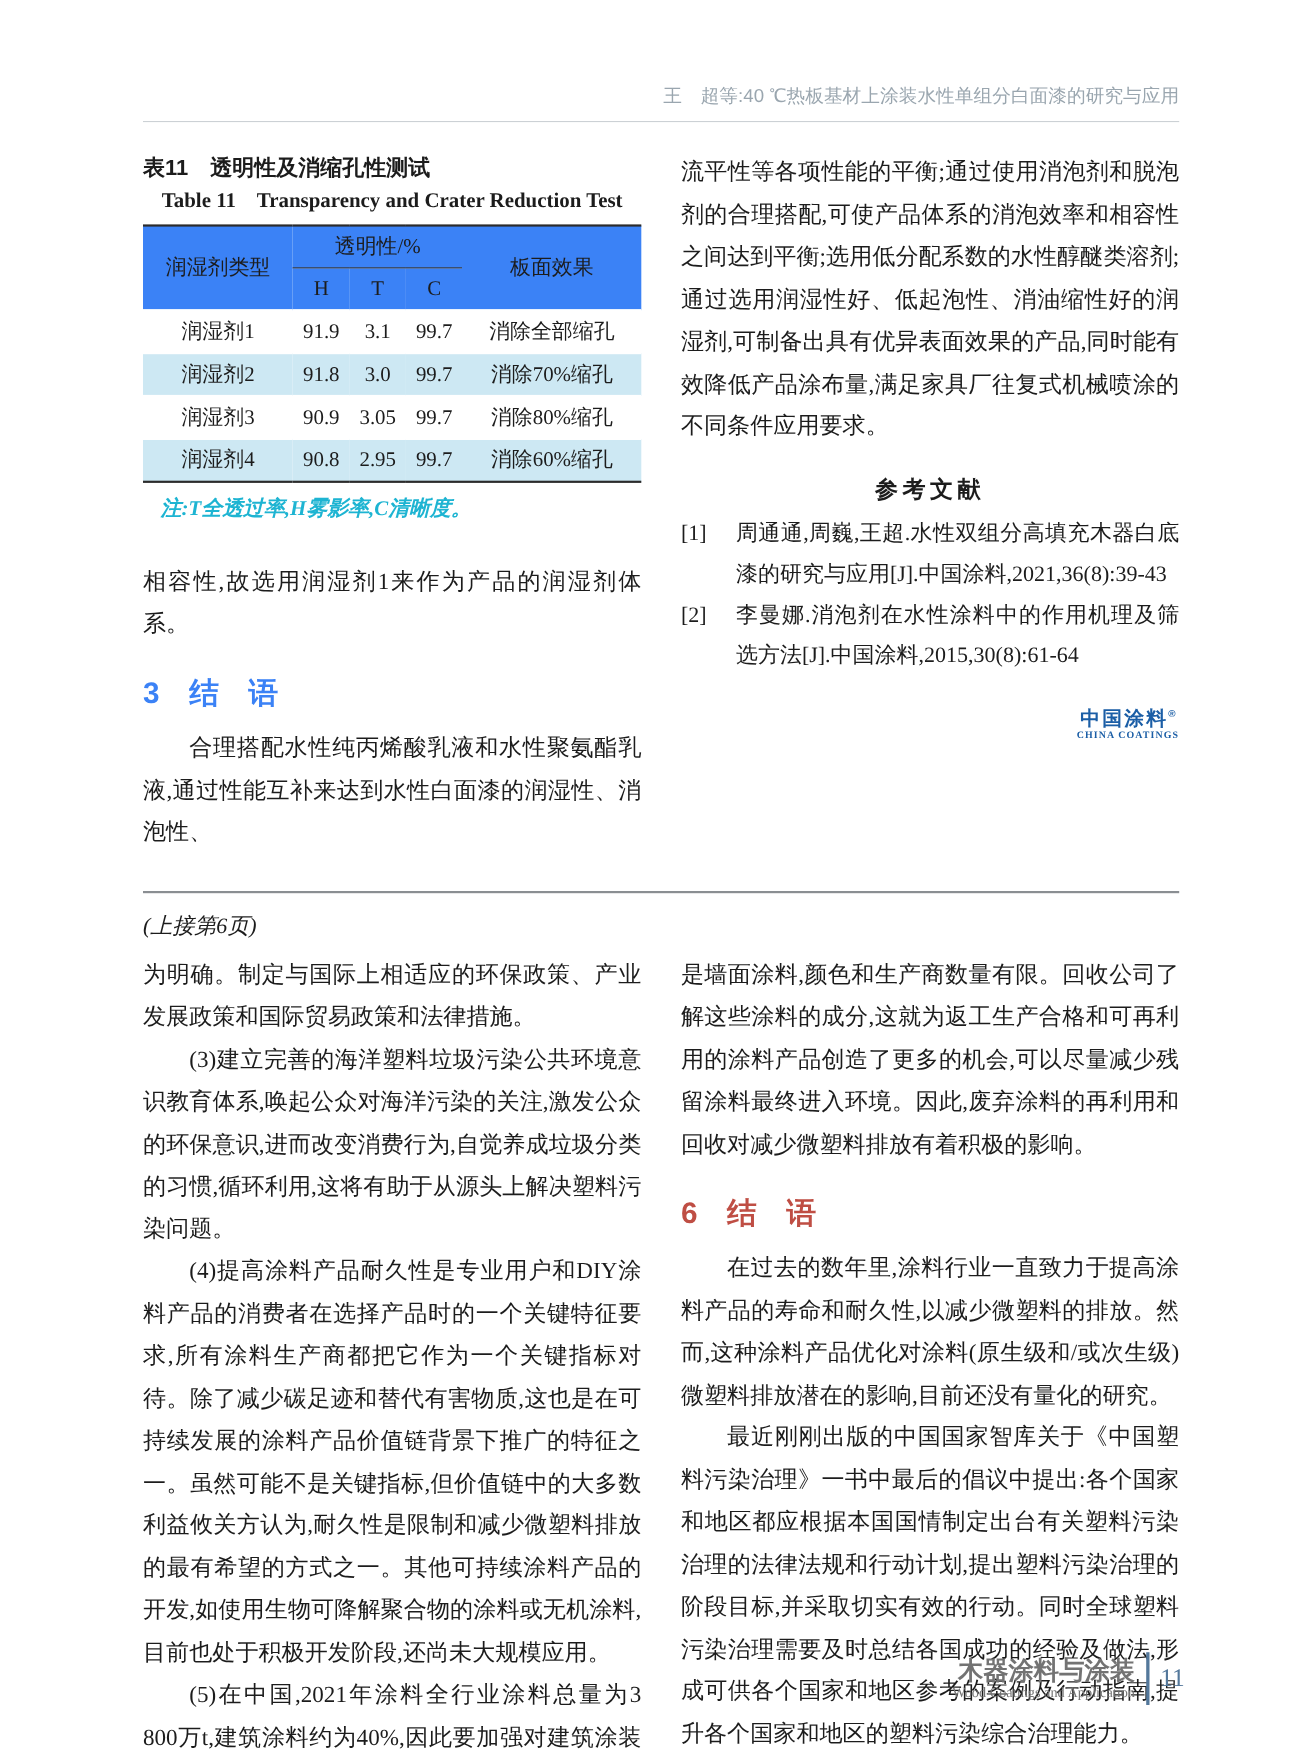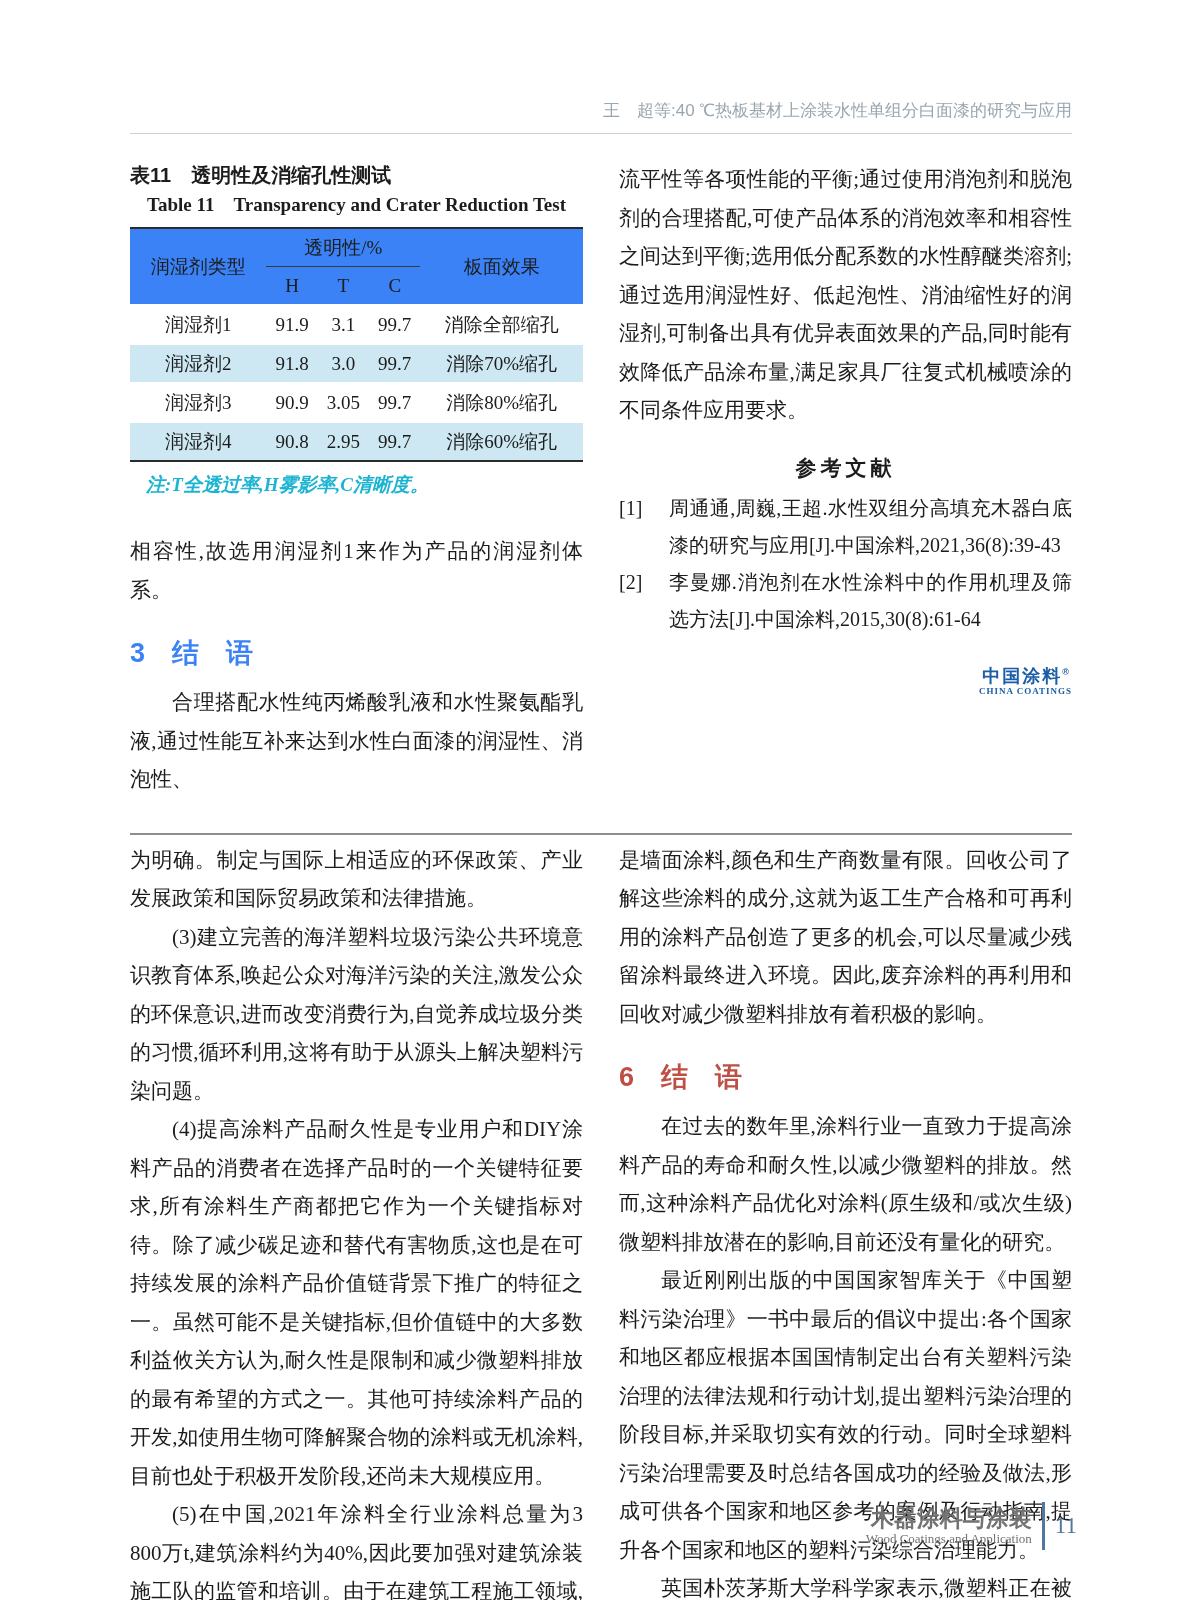--- a/index.html
+++ b/index.html
@@ -15,21 +15,20 @@
 
   
   .pagehead{
     padding-top:76px;
     text-align:right;
     font-family:"Liberation Sans", sans-serif;
     font-size:17px;
     color:#9aa6af;
     border-bottom:1px solid #ccd1d5;
     padding-bottom:11px;
-    margin-top:23px;
   }
 
   
   .cols{display:flex;gap:36px;}
   .col{flex:1;min-width:0;}
   .top-section{margin-top:20px;min-height:462px;}
   .bottom-section{margin-top:6px;}
 
   p.body{font-size:21px;line-height:38.5px;text-align:justify;margin:0;}
   p.indent{text-indent:2em;}
@@ -151,20 +150,21 @@
       <div class="logo">
         <span class="logo-inner">
           <div class="logo-zh"><span>中国涂料</span><span class="reg">®</span></div>
           <div class="logo-en">CHINA COATINGS</div>
         </span>
       </div>
     </div>
   </div>
 
   <hr class="divider">
+  <p class="continued">(上接第6页)</p>
 
   <div class="cols bottom-section">
     <div class="col">
       <p class="body">为明确。制定与国际上相适应的环保政策、产业发展政策和国际贸易政策和法律措施。</p>
       <p class="body indent">(3)建立完善的海洋塑料垃圾污染公共环境意识教育体系,唤起公众对海洋污染的关注,激发公众的环保意识,进而改变消费行为,自觉养成垃圾分类的习惯,循环利用,这将有助于从源头上解决塑料污染问题。</p>
       <p class="body indent">(4)提高涂料产品耐久性是专业用户和DIY涂料产品的消费者在选择产品时的一个关键特征要求,所有涂料生产商都把它作为一个关键指标对待。除了减少碳足迹和替代有害物质,这也是在可持续发展的涂料产品价值链背景下推广的特征之一。虽然可能不是关键指标,但价值链中的大多数利益攸关方认为,耐久性是限制和减少微塑料排放的最有希望的方式之一。其他可持续涂料产品的开发,如使用生物可降解聚合物的涂料或无机涂料,目前也处于积极开发阶段,还尚未大规模应用。</p>
       <p class="body indent">(5)在中国,2021年涂料全行业涂料总量为3 800万t,建筑涂料约为40%,因此要加强对建筑涂装施工队的监管和培训。由于在建筑工程施工领域,冲洗刷子和将剩余的水性涂料倒入下水道仍然是比较常见做法,这可能将会导致微塑料通过这种途径对环境的释放。尽管污水处理厂能够去除一些排放的微塑料,但仍有大部分排放到环境中。在涂料价值链的这一阶段,其工作的重点是涂料施工后涂装工具的正确清洗和剩余涂料的合理处置。</p>
 
     </div>
 

